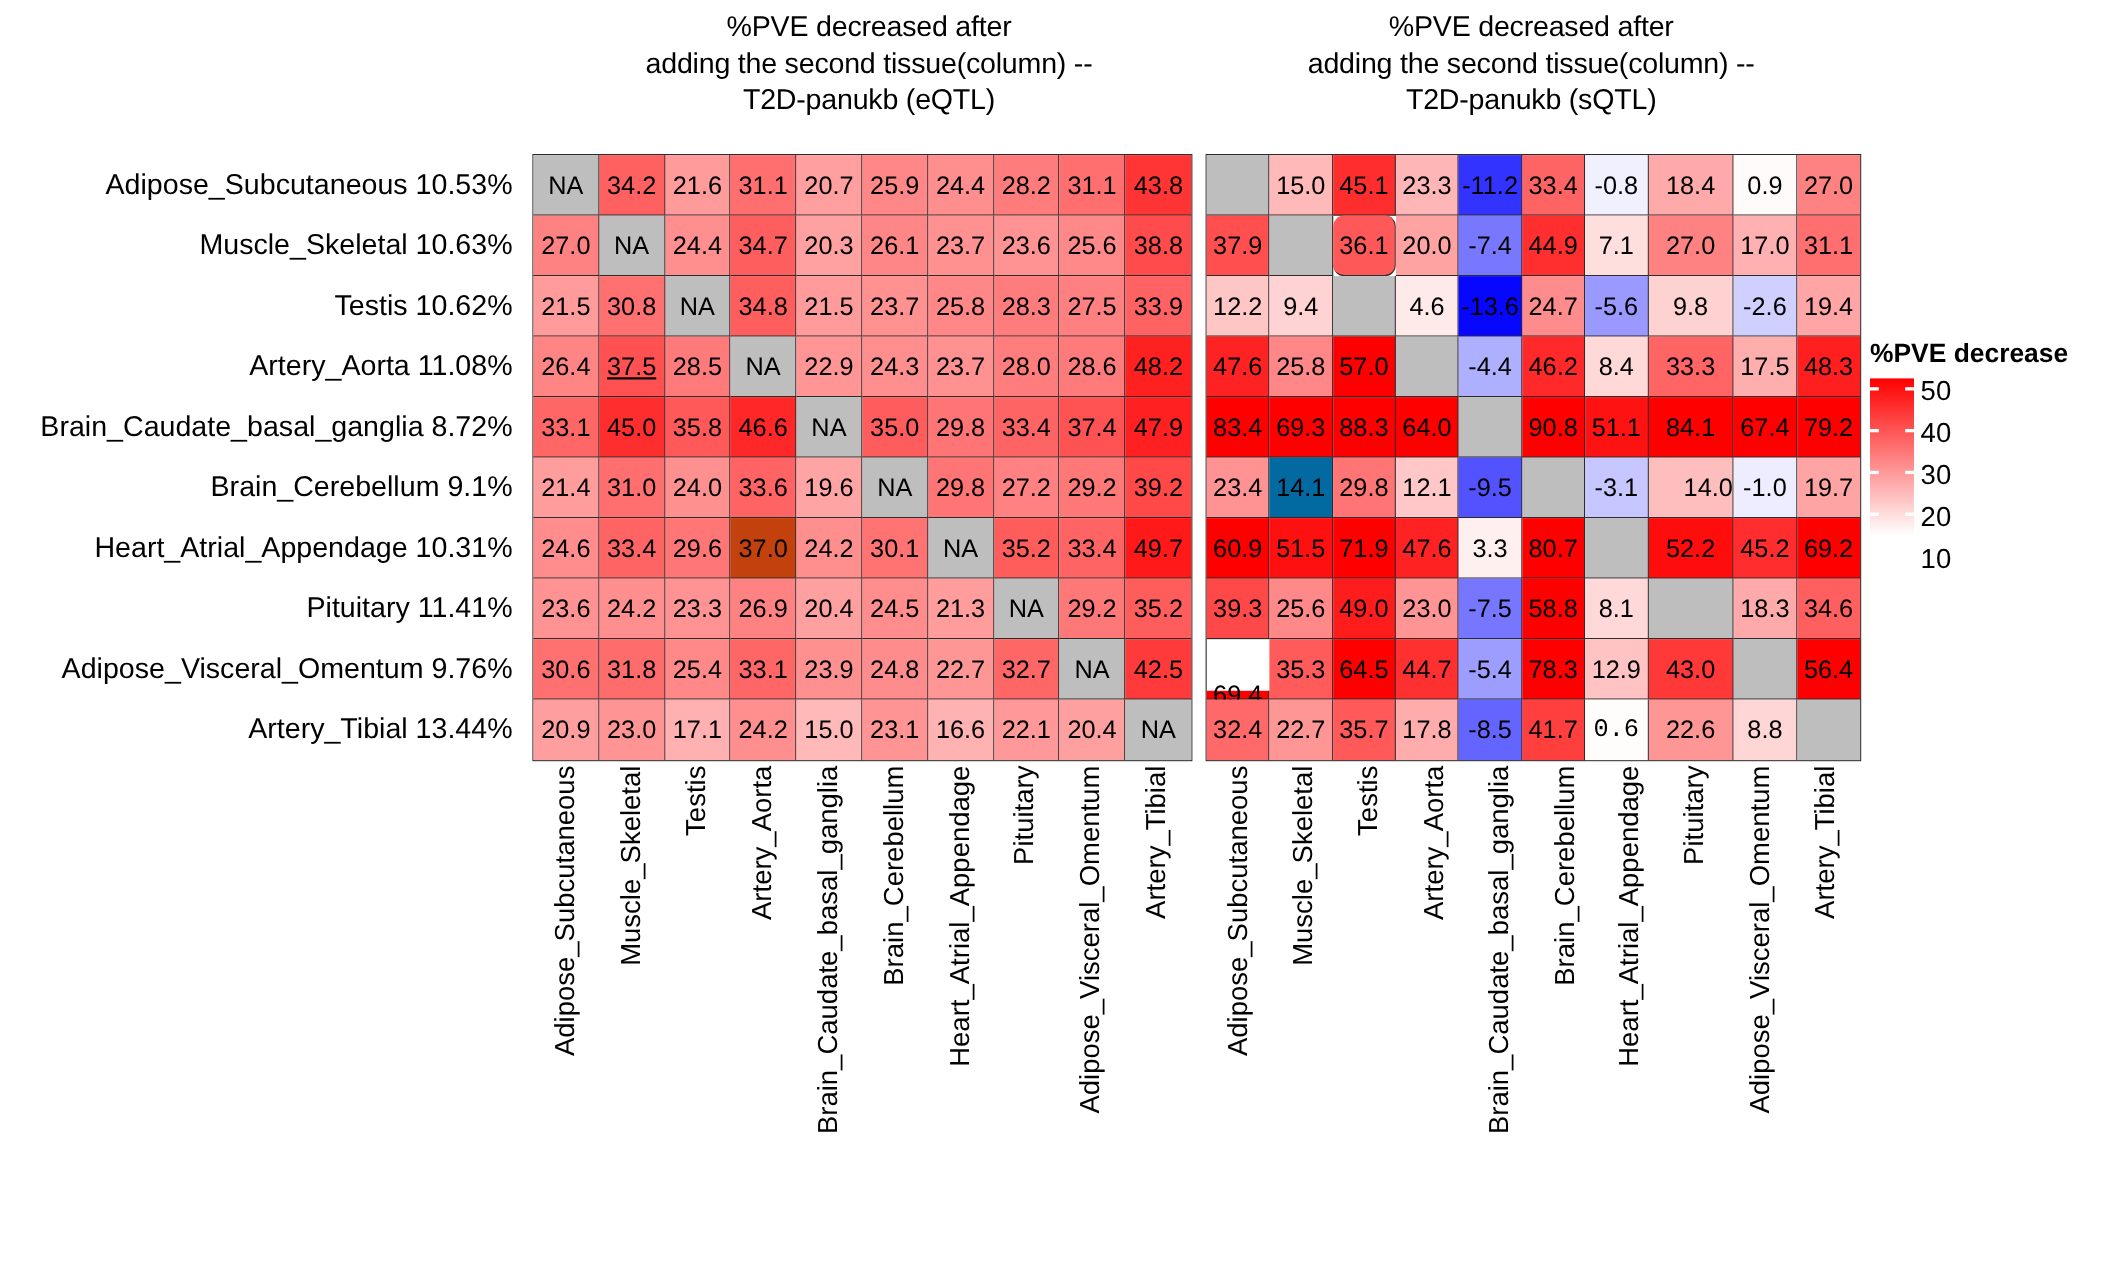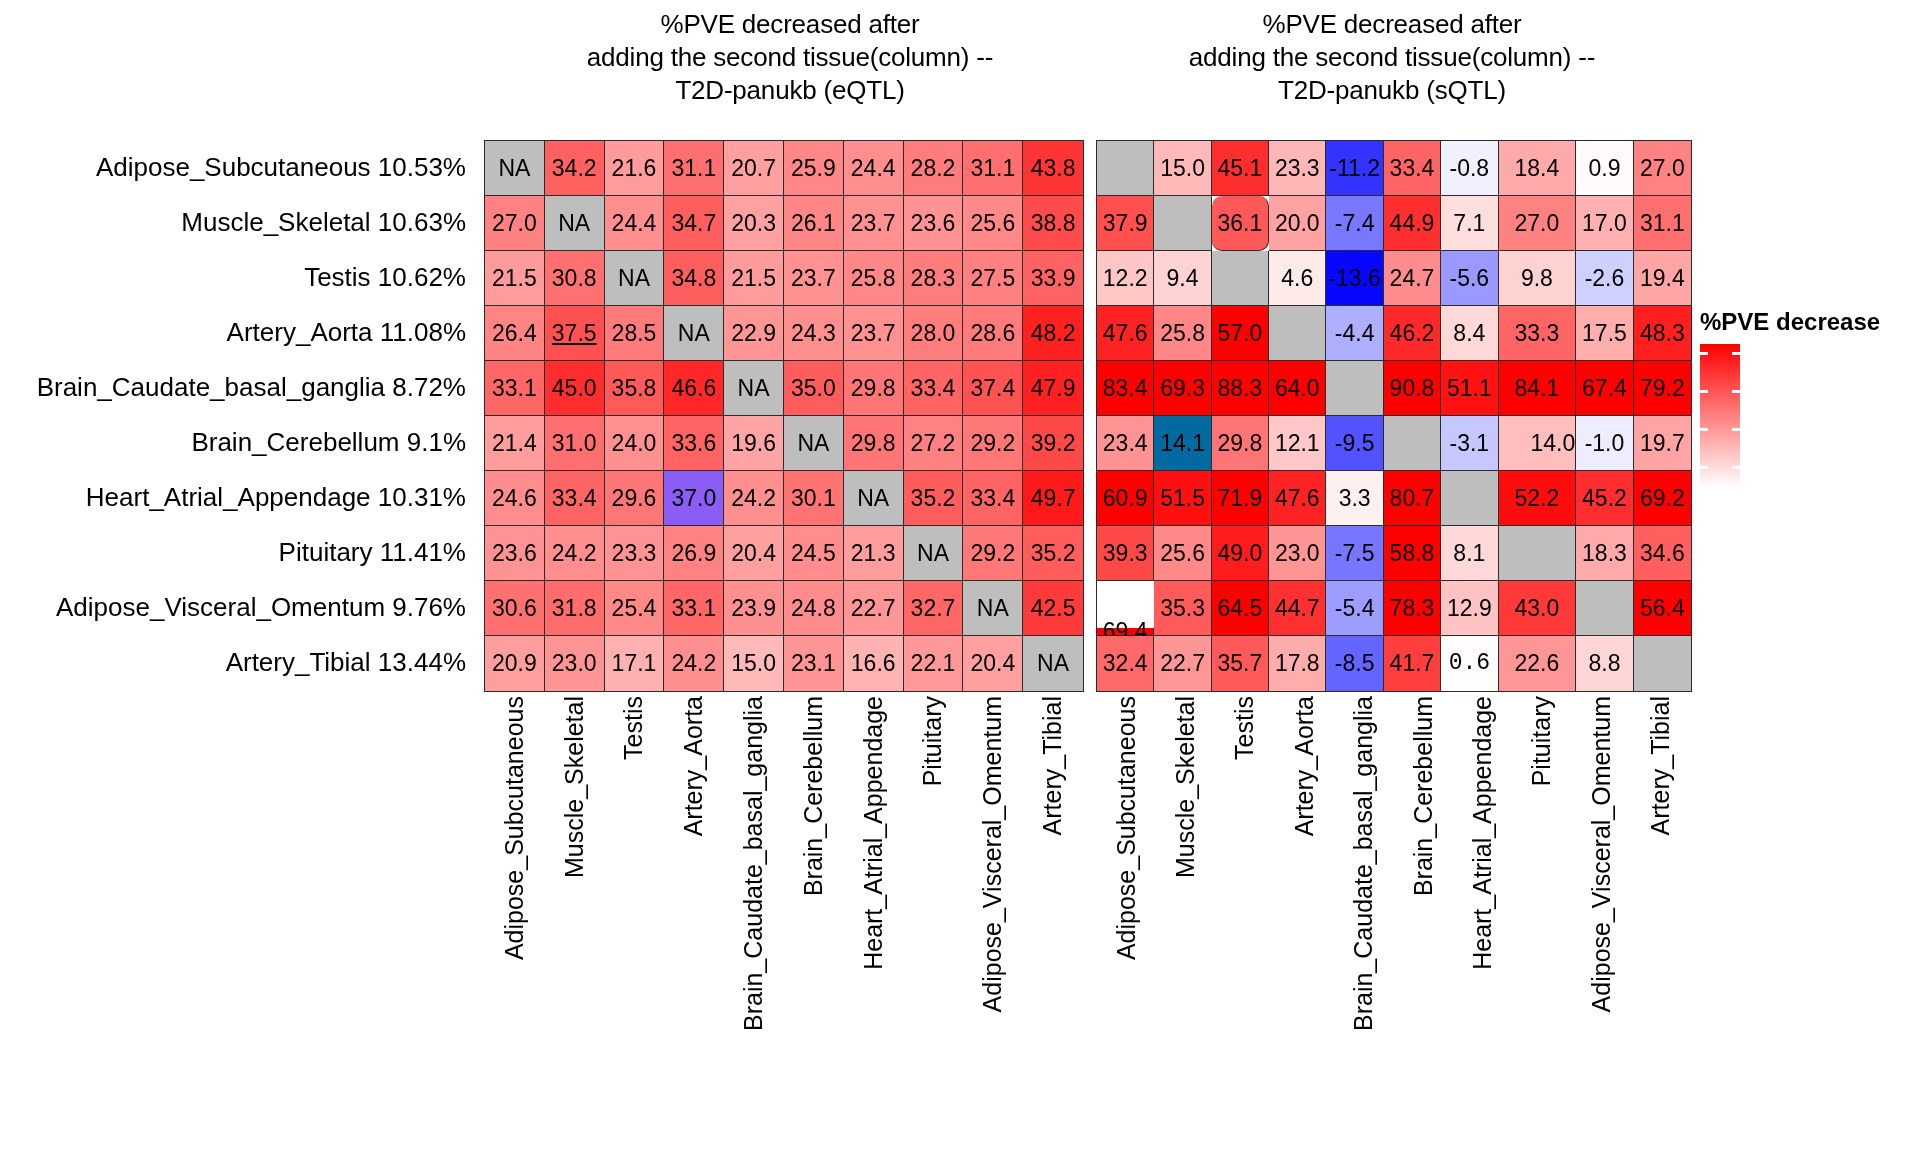--- a/index.html
+++ b/index.html
@@ -238,21 +238,21 @@
       <div class="cell" style="background: rgb(255, 99, 99);">33.6</div>
       <div class="cell" style="background: rgb(255, 164, 164);">19.6</div>
       <div class="cell na" style="background: rgb(190, 190, 190);">NA</div>
       <div class="cell" style="background: rgb(255, 117, 117);">29.8</div>
       <div class="cell" style="background: rgb(255, 129, 129);">27.2</div>
       <div class="cell" style="background: rgb(255, 120, 120);">29.2</div>
       <div class="cell lastcol" style="background: rgb(255, 73, 73);">39.2</div>
       <div class="cell" style="background: rgb(255, 141, 141);">24.6</div>
       <div class="cell" style="background: rgb(255, 100, 100);">33.4</div>
       <div class="cell" style="background: rgb(255, 118, 118);">29.6</div>
-      <div class="cell" style="background: #8b5cf6;">37.0</div>
+      <div class="cell" style="background: #c2410c;">37.0</div>
       <div class="cell" style="background: rgb(255, 143, 143);">24.2</div>
       <div class="cell" style="background: rgb(255, 115, 115);">30.1</div>
       <div class="cell na" style="background: rgb(190, 190, 190);">NA</div>
       <div class="cell" style="background: rgb(255, 92, 92);">35.2</div>
       <div class="cell" style="background: rgb(255, 100, 100);">33.4</div>
       <div class="cell lastcol" style="background: rgb(255, 25, 25);">49.7</div>
       <div class="cell" style="background: rgb(255, 146, 146);">23.6</div>
       <div class="cell" style="background: rgb(255, 143, 143);">24.2</div>
       <div class="cell" style="background: rgb(255, 147, 147);">23.3</div>
       <div class="cell" style="background: rgb(255, 130, 130);">26.9</div>
@@ -457,16 +457,23 @@
       <div class="legend-bar" id="legend-bar" style="background: linear-gradient(to top, rgb(255, 255, 255) 0%, rgb(255, 0, 0) 100%);">
           <div class="legend-tick left" style="top: 8px;"></div>
           <div class="legend-tick right" style="top: 8px;"></div>
           <div class="legend-tick left" style="top: 46px;"></div>
           <div class="legend-tick right" style="top: 46px;"></div>
           <div class="legend-tick left" style="top: 84px;"></div>
           <div class="legend-tick right" style="top: 84px;"></div>
           <div class="legend-tick left" style="top: 122px;"></div>
           <div class="legend-tick right" style="top: 122px;"></div>
         </div>
+      <div class="legend-labels" id="legend-labels">
+          <div class="legend-label" style="top: 0px;">50</div>
+          <div class="legend-label" style="top: 38px;">40</div>
+          <div class="legend-label" style="top: 76px;">30</div>
+          <div class="legend-label" style="top: 114px;">20</div>
+          <div class="legend-label" style="top: 152px;">10</div>
+        </div>
     </div>
   </div>
 
 </div>
 
 </body></html>

